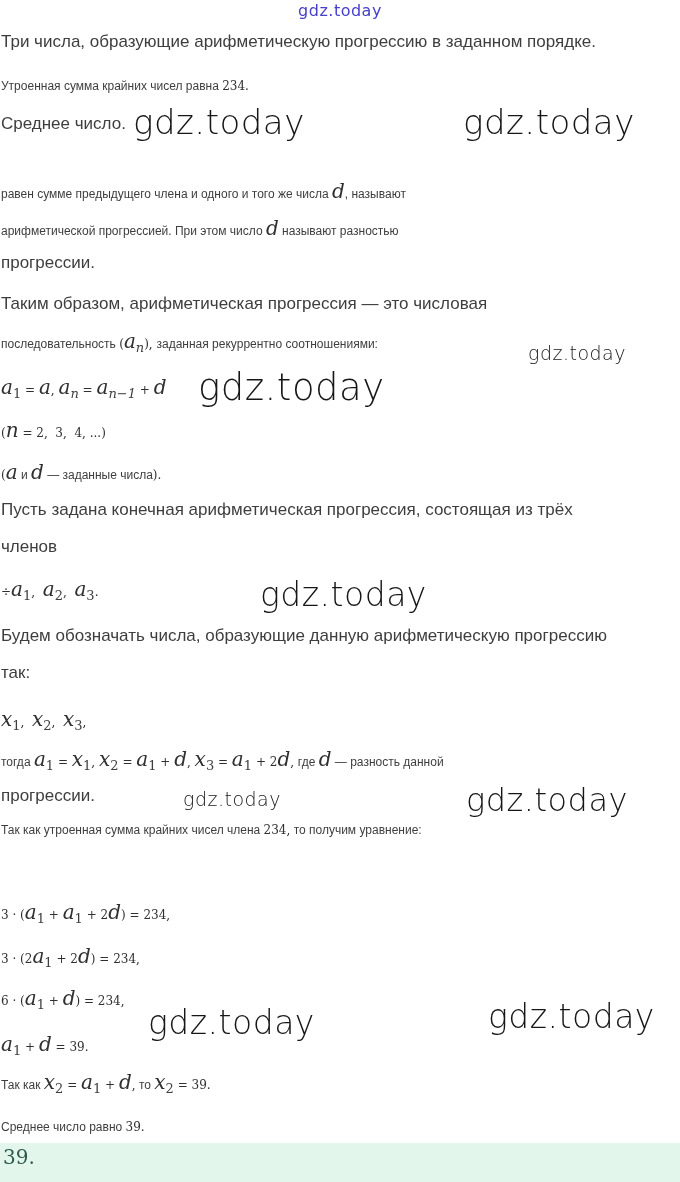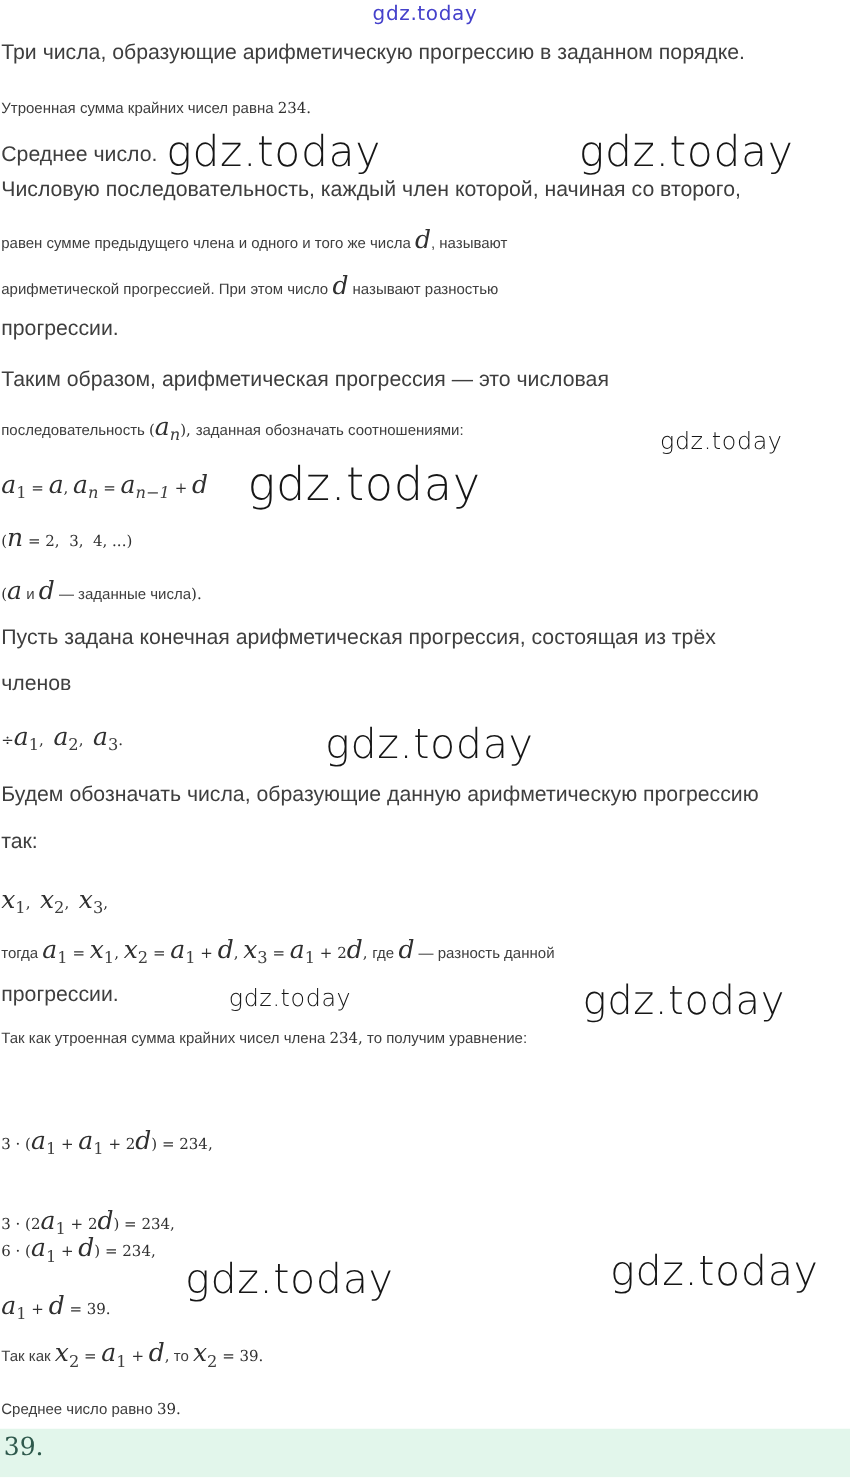--- a/index.html
+++ b/index.html
@@ -37,27 +37,26 @@
   <div class="wm wm-top">gdz.today</div>
 
   <div class="ln" style="top:32px">Три числа, образующие арифметическую прогрессию в заданном порядке.</div>
 
   <div class="ln" style="top:75px"><span class="t">Утроенная сумма крайних чисел равна </span><span class="mr">234.</span></div>
 
   <div class="ln" style="top:114px">Среднее число.</div>
   <div class="wm wm-a">gdz.today</div>
   <div class="wm wm-b">gdz.today</div>
 
-  <div class="ln" style="top:142px">Числовую последовательность, каждый член которой, начиная со второго,</div>
   <div class="ln" style="top:179px"><span class="t">равен сумме предыдущего члена и одного и того же числа </span><span class="mi">d</span><span class="t">, называют</span></div>
   <div class="ln" style="top:216px"><span class="t">арифметической прогрессией. При этом число </span><span class="mi">d</span><span class="t"> называют разностью</span></div>
   <div class="ln" style="top:253px">прогрессии.</div>
 
   <div class="ln" style="top:294px">Таким образом, арифметическая прогрессия — это числовая</div>
-  <div class="ln" style="top:329px"><span class="t">последовательность </span><span class="mr">(</span><span class="mi">a</span><sub class="si">n</sub><span class="mr">), </span><span class="t">заданная обозначать соотношениями:</span></div>
+  <div class="ln" style="top:329px"><span class="t">последовательность </span><span class="mr">(</span><span class="mi">a</span><sub class="si">n</sub><span class="mr">), </span><span class="t">заданная рекуррентно соотношениями:</span></div>
   <div class="wm wm-c">gdz.today</div>
 
   <div class="ln" style="top:375px"><span class="mi">a</span><sub>1</sub><span class="mr"> = </span><span class="mi">a</span><span class="mr">, </span><span class="mi">a</span><sub class="si">n</sub><span class="mr"> = </span><span class="mi">a</span><sub class="si">n−1</sub><span class="mr"> + </span><span class="mi">d</span></div>
   <div class="wm wm-d">gdz.today</div>
 
   <div class="ln" style="top:418px"><span class="mr">(</span><span class="mi">n</span><span class="mr"> = 2,  3,  4, ...)</span></div>
 
   <div class="ln" style="top:460px"><span class="mr">(</span><span class="mi">a</span><span class="t"> и </span><span class="mi">d</span><span class="t"> — заданные числа</span><span class="mr">).</span></div>
 
   <div class="ln" style="top:500px">Пусть задана конечная арифметическая прогрессия, состоящая из трёх</div>
@@ -74,21 +73,21 @@
   <div class="ln" style="top:747px"><span class="t">тогда </span><span class="mi">a</span><sub>1</sub><span class="mr"> = </span><span class="mi">x</span><sub>1</sub><span class="mr">, </span><span class="mi">x</span><sub>2</sub><span class="mr"> = </span><span class="mi">a</span><sub>1</sub><span class="mr"> + </span><span class="mi">d</span><span class="mr">, </span><span class="mi">x</span><sub>3</sub><span class="mr"> = </span><span class="mi">a</span><sub>1</sub><span class="mr"> + 2</span><span class="mi">d</span><span class="mr">, </span><span class="t">где </span><span class="mi">d</span><span class="t"> — разность данной</span></div>
   <div class="ln" style="top:786px">прогрессии.</div>
   <div class="wm wm-f">gdz.today</div>
   <div class="wm wm-g">gdz.today</div>
 
   <div class="ln" style="top:819px"><span class="t">Так как утроенная сумма крайних чисел члена </span><span class="mr">234,</span><span class="t"> то получим уравнение:</span></div>
 
 
   <div class="ln" style="top:900px"><span class="mr">3 · (</span><span class="mi">a</span><sub>1</sub><span class="mr"> + </span><span class="mi">a</span><sub>1</sub><span class="mr"> + 2</span><span class="mi">d</span><span class="mr">) = 234,</span></div>
 
-  <div class="ln" style="top:964px"><span class="mr">3 · (2</span><span class="mi">a</span><sub>1</sub><span class="mr"> + 2</span><span class="mi">d</span><span class="mr">) = 234,</span></div>
+  <div class="ln" style="top:944px"><span class="mr">3 · (2</span><span class="mi">a</span><sub>1</sub><span class="mr"> + 2</span><span class="mi">d</span><span class="mr">) = 234,</span></div>
 
   <div class="ln" style="top:986px"><span class="mr">6 · (</span><span class="mi">a</span><sub>1</sub><span class="mr"> + </span><span class="mi">d</span><span class="mr">) = 234,</span></div>
   <div class="wm wm-h">gdz.today</div>
   <div class="wm wm-i">gdz.today</div>
 
   <div class="ln" style="top:1032px"><span class="mi">a</span><sub>1</sub><span class="mr"> + </span><span class="mi">d</span><span class="mr"> = 39.</span></div>
 
   <div class="ln" style="top:1070px"><span class="t">Так как </span><span class="mi">x</span><sub>2</sub><span class="mr"> = </span><span class="mi">a</span><sub>1</sub><span class="mr"> + </span><span class="mi">d</span><span class="mr">,</span><span class="t"> то </span><span class="mi">x</span><sub>2</sub><span class="mr"> = 39.</span></div>
 
   <div class="ln" style="top:1116px"><span class="t">Среднее число равно </span><span class="mr">39.</span></div>

